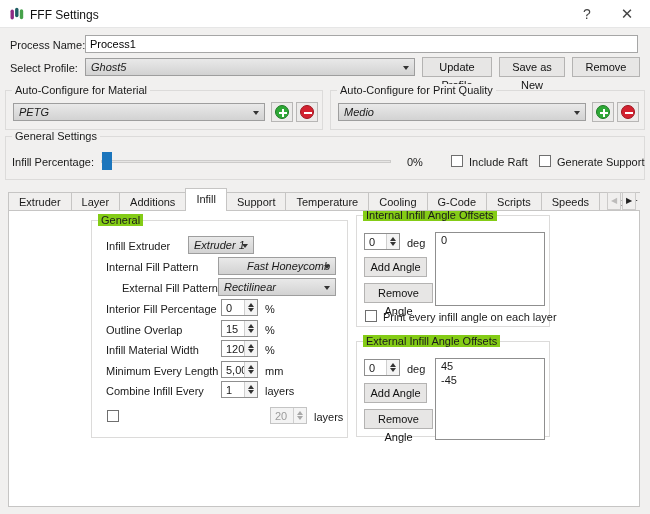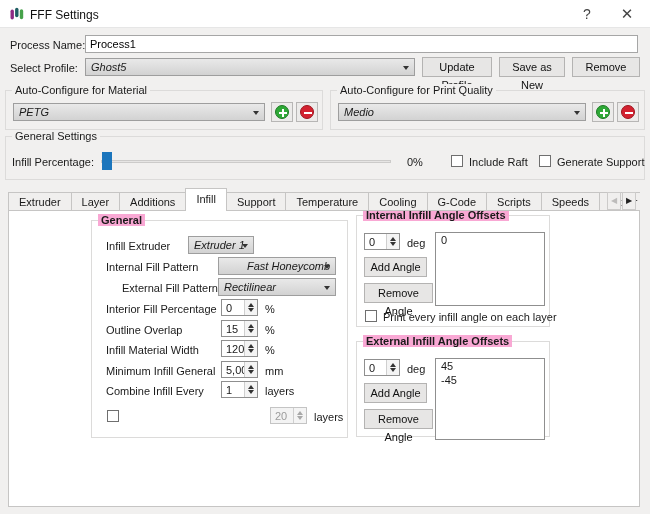--- a/index.html
+++ b/index.html
@@ -17,21 +17,21 @@
 
   
   .lbl { position:absolute; white-space:nowrap; color:#1a1a1a; }
   .textinput { position:absolute; background:#fff; border:1px solid #a6a6a6; font-family:"Liberation Sans",sans-serif; font-size:11px; padding:0 4px; }
   .combo { position:absolute; background:linear-gradient(#e9e9e9,#d2d2d2); border:1px solid #9e9e9e; height:18px; line-height:16px; padding:0 16px 0 5px; white-space:nowrap; overflow:hidden;font-style:italic; }
   .combo .arr { position:absolute; right:5px; top:7px; width:0; height:0; border-left:3px solid transparent; border-right:3px solid transparent; border-top:4px solid #333; }
   .btn { position:absolute; background:#e7e6e5; border:1px solid #b4b3b2; text-align:center; font-size:11px; color:#111; }
   .groupbox { position:absolute; border:1px solid #dcdbda; }
   .groupbox > .gtitle { position:absolute; top:-7px; left:6px; padding:0 3px; white-space:nowrap; }
   .gtitle.on-grey { background:#f1f0ef; }
-  .gtitle.on-white { background:#f9a8d4;font-weight:bold; }
+  .gtitle.on-white { background:#84cc16; }
   .checkbox { position:absolute; width:12px; height:12px; background:#fff; border:1px solid #6f6f6f; }
 
   
   .iconbtn { position:absolute; width:22px; height:20px; background:#ecebea; border:1px solid #b7b6b5; }
   .iconbtn .circle { position:absolute; left:3px; top:2px; width:14px; height:14px; border-radius:50%; }
   .circle.green { background:#2fa937; border:1px solid #1d7a24; }
   .circle.red { background:#d32230; border:1px solid #9d1620; }
   .circle .plus-v { position:absolute; left:6px; top:3px; width:2px; height:8px; background:#fff; }
   .circle .plus-h, .circle .minus-h { position:absolute; left:3px; top:6px; width:8px; height:2px; background:#fff; }
 
@@ -206,21 +206,21 @@
       <span class="lbl" style="left:14px; top:123px;">Infill Material Width</span>
       <div class="spin" style="left:129px; top:119px; width:37px;">
         <span class="val">120</span>
         <span class="updown">
             <span class="tri-up"></span>
             <span class="tri-dn"></span>
           </span>
       </div>
       <span class="lbl" style="left:173px; top:123px;">%</span>
 
-      <span class="lbl" style="left:14px; top:144px;">Minimum Infill General</span>
+      <span class="lbl" style="left:14px; top:144px;">Minimum Every Length</span>
       <div class="spin" style="left:129px; top:140px; width:37px;">
         <span class="val">5,00</span>
         <span class="updown">
             <span class="tri-up"></span>
             <span class="tri-dn"></span>
           </span>
       </div>
       <span class="lbl" style="left:173px; top:144px;">mm</span>
 
       <span class="lbl" style="left:14px; top:164px;">Combine Infill Every</span>

